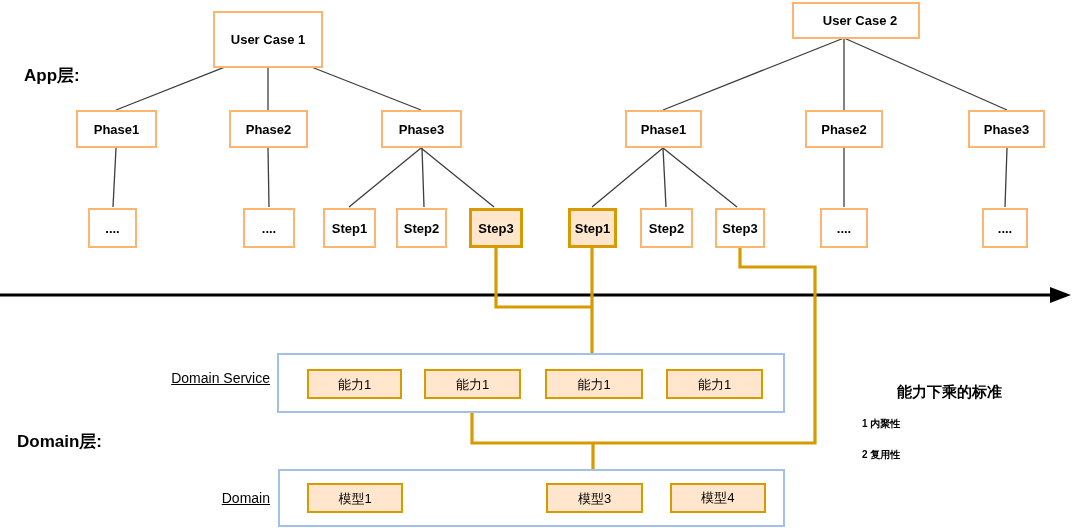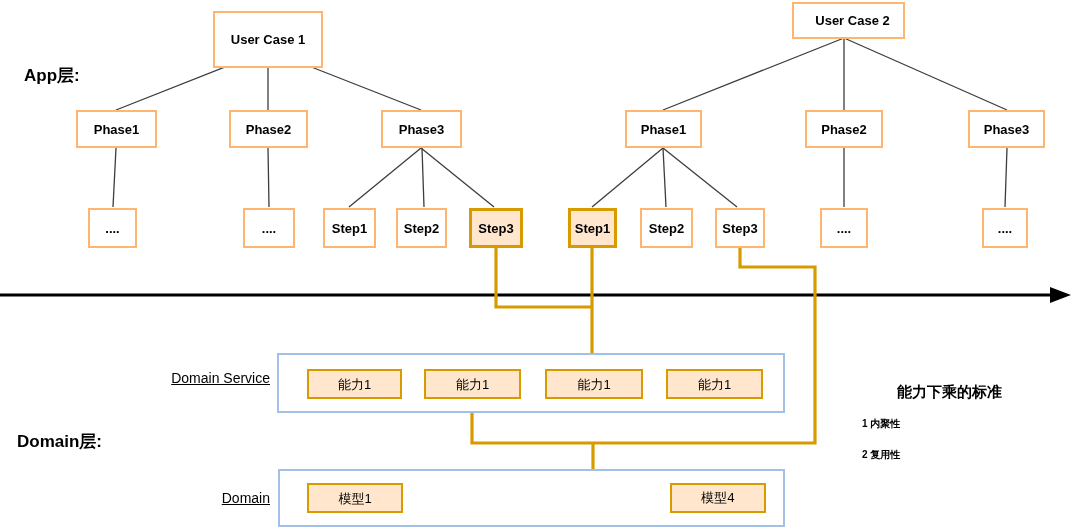--- a/index.html
+++ b/index.html
@@ -75,39 +75,40 @@
   <div class="node" style="left:213px;top:11px;width:110px;height:57px;">User Case 1</div>
   <div class="node" style="left:76px;top:110px;width:81px;height:38px;">Phase1</div>
   <div class="node" style="left:229px;top:110px;width:79px;height:38px;">Phase2</div>
   <div class="node" style="left:381px;top:110px;width:81px;height:38px;">Phase3</div>
   <div class="node" style="left:88px;top:208px;width:49px;height:40px;">....</div>
   <div class="node" style="left:243px;top:208px;width:52px;height:40px;">....</div>
   <div class="node" style="left:323px;top:208px;width:53px;height:40px;">Step1</div>
   <div class="node" style="left:396px;top:208px;width:51px;height:40px;">Step2</div>
   <div class="node hl" style="left:469px;top:208px;width:54px;height:40px;">Step3</div>
 
-  <div class="node" style="left:792px;top:2px;width:113px;height:37px;padding-left:8px;">User Case 2</div>
+  <div class="node" style="left:792px;top:2px;width:128px;height:37px;padding-left:8px;">User Case 2</div>
   <div class="node" style="left:625px;top:110px;width:77px;height:38px;">Phase1</div>
   <div class="node" style="left:805px;top:110px;width:78px;height:38px;">Phase2</div>
   <div class="node" style="left:968px;top:110px;width:77px;height:38px;">Phase3</div>
   <div class="node hl" style="left:568px;top:208px;width:49px;height:40px;">Step1</div>
   <div class="node" style="left:640px;top:208px;width:53px;height:40px;">Step2</div>
   <div class="node" style="left:715px;top:208px;width:50px;height:40px;">Step3</div>
   <div class="node" style="left:820px;top:208px;width:48px;height:40px;">....</div>
   <div class="node" style="left:982px;top:208px;width:46px;height:40px;">....</div>
 
   <div class="rowLabel" style="left:150px;top:370px;width:120px;">Domain Service</div>
   <div class="containerBox" style="left:277px;top:353px;width:508px;height:60px;"></div>
   <div class="chip" style="left:307px;top:369px;width:95px;height:30px;">能力1</div>
   <div class="chip" style="left:424px;top:369px;width:97px;height:30px;">能力1</div>
   <div class="chip" style="left:545px;top:369px;width:98px;height:30px;">能力1</div>
   <div class="chip" style="left:666px;top:369px;width:97px;height:30px;">能力1</div>
 
   <div class="rowLabel" style="left:150px;top:490px;width:120px;">Domain</div>
   <div class="containerBox" style="left:278px;top:469px;width:507px;height:58px;"></div>
   <div class="chip" style="left:307px;top:483px;width:96px;height:30px;">模型1</div>
+  <div class="chip" style="left:546px;top:483px;width:97px;height:30px;">模型3</div>
   <div class="chip" style="left:670px;top:483px;width:96px;height:30px;font-family:Liberation Mono, monospace;">模型4</div>
 
   <div class="annHeading" style="left:862px;top:383px;">能力下乘的标准</div>
   <div class="annItem" style="left:862px;top:417px;">1 内聚性</div>
   <div class="annItem" style="left:862px;top:448px;">2 复用性</div>
 
 </div>
 
 </body></html>

